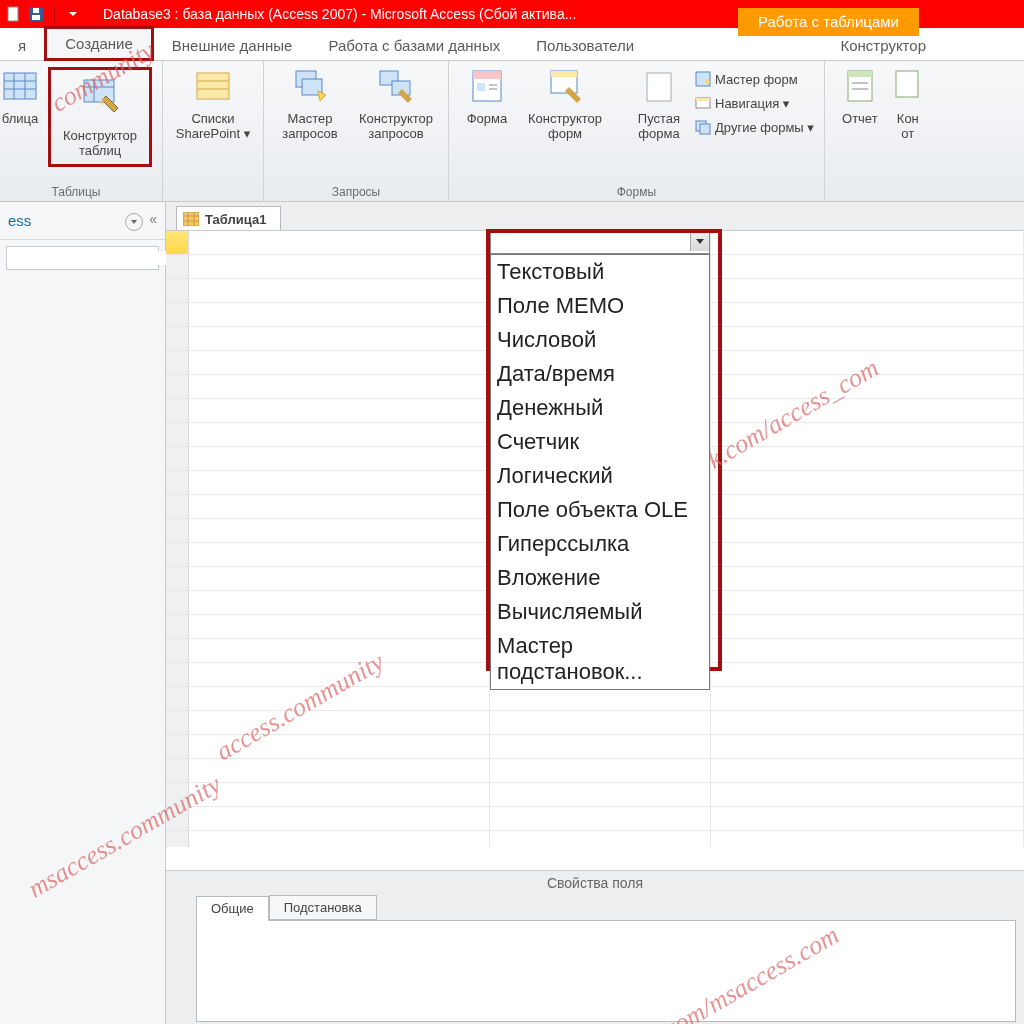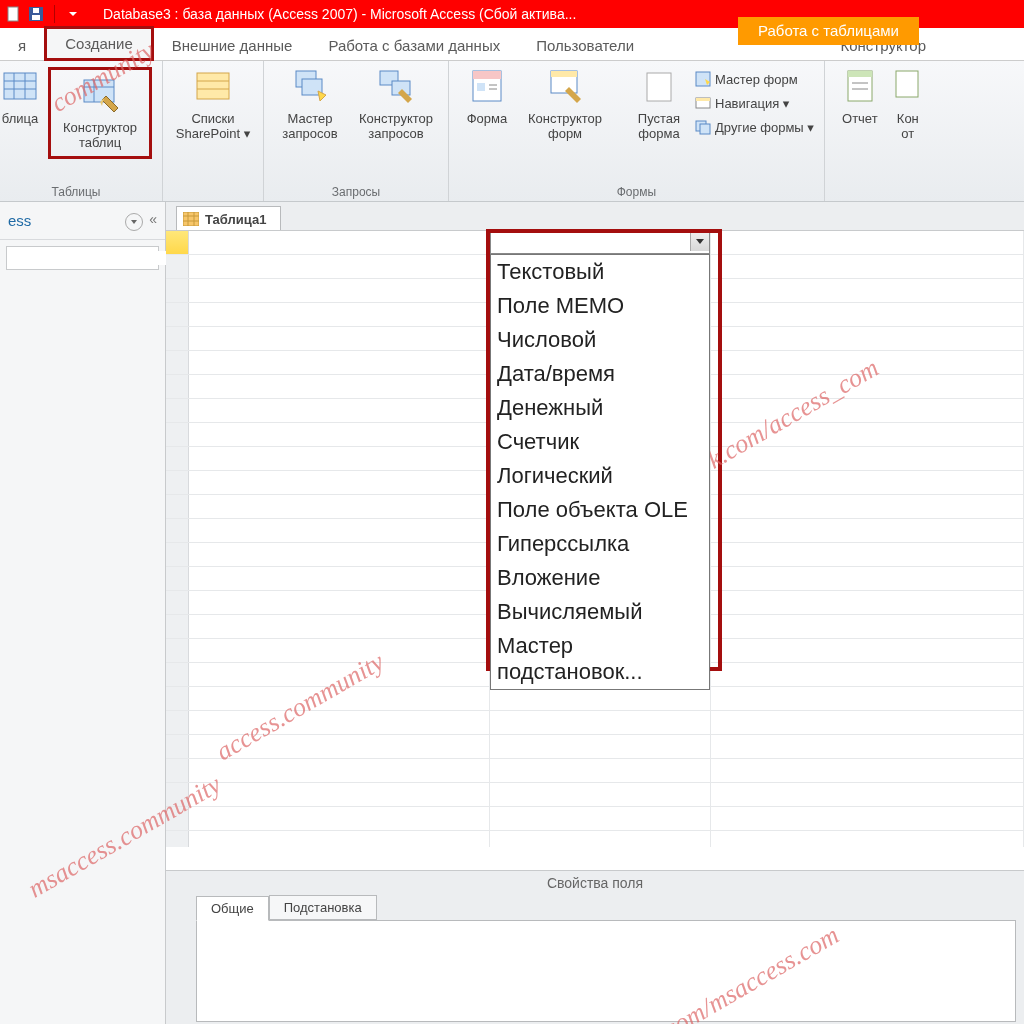--- a/index.html
+++ b/index.html
@@ -2,21 +2,21 @@
 <html><head>
 <meta charset="utf-8">
 <style>
 html,body{margin:0;padding:0;font-family:"Segoe UI",Tahoma,sans-serif;font-size:13px;color:#444;background:#fff;width:1024px;height:1024px;overflow:hidden;}
 .titlebar{height:28px;background:#ff0000;display:flex;align-items:center;position:relative;}
 .qat{display:flex;align-items:center;gap:6px;padding:0 6px;}
 .qat-icon{width:16px;height:16px;display:inline-block;}
 .qat-sep{width:1px;height:18px;background:rgba(0,0,0,.3);margin:0 4px;}
 .qat-drop{width:0;height:0;border-left:4px solid transparent;border-right:4px solid transparent;border-top:4px solid #fff;margin-left:4px;}
 .title-text{color:#fff;font-size:14px;margin-left:20px;white-space:nowrap;}
-.context-tab{position:absolute;right:105px;top:17px;height:28px;background:#ff9a00;color:#fff;padding:0 20px;line-height:28px;font-size:15px;}
+.context-tab{position:absolute;right:105px;top:8px;height:28px;background:#ff9a00;color:#fff;padding:0 20px;line-height:28px;font-size:15px;}
 .tabs{height:32px;background:#fff;display:flex;align-items:flex-end;border-bottom:1px solid #ccc;padding-left:0px;}
 .tab{padding:6px 18px 6px 18px;color:#5b5b5b;font-size:15px;cursor:pointer;}
 .tab.active{border:1px solid #b0b0b0;border-bottom:1px solid #f5f6f7;background:#f5f6f7;position:relative;top:1px;}
 .tab.context{margin-left:auto;margin-right:80px;color:#5b5b5b;}
 .ribbon{height:140px;background:linear-gradient(#f7f8fa,#e9ecef);border-bottom:1px solid #c5c9cc;display:flex;}
 .group{display:flex;flex-direction:column;align-items:center;border-right:1px solid #d0d3d6;padding:6px 10px 2px 10px;}
 .group-buttons{flex:1;display:flex;align-items:flex-start;gap:8px;}
 .big-btn{display:flex;flex-direction:column;align-items:center;width:66px;text-align:center;cursor:pointer;}
 .big-btn .ic{width:40px;height:40px;margin-bottom:4px;}
 .big-btn span{font-size:13px;color:#444;line-height:15px;}
@@ -109,21 +109,21 @@
             <svg viewBox="0 0 40 40">
               <rect x="4" y="6" width="32" height="26" fill="#cfe3f7" stroke="#5a8ac6"></rect>
               <line x1="4" y1="14" x2="36" y2="14" stroke="#5a8ac6"></line>
               <line x1="4" y1="22" x2="36" y2="22" stroke="#5a8ac6"></line>
               <line x1="14" y1="6" x2="14" y2="32" stroke="#5a8ac6"></line>
               <line x1="25" y1="6" x2="25" y2="32" stroke="#5a8ac6"></line>
             </svg>
           </span>
         <span>блица</span>
       </div>
-      <div class="big-btn highlight-box" style="padding:6px 4px;width:90px;">
+      <div class="big-btn highlight-box" style="padding:6px 4px;width:90px;gap:8px;">
         <span class="ic">
             <svg viewBox="0 0 40 40">
               <rect x="4" y="4" width="30" height="22" fill="#cfe3f7" stroke="#5a8ac6"></rect>
               <line x1="4" y1="11" x2="34" y2="11" stroke="#5a8ac6"></line>
               <line x1="14" y1="4" x2="14" y2="26" stroke="#5a8ac6"></line>
               <polygon points="26,20 38,32 34,36 22,24" fill="#d4a64a" stroke="#8a6a2a"></polygon>
               <polygon points="20,26 24,22 22,30" fill="#e8c97a"></polygon>
             </svg>
           </span>
         <span>Конструктор таблиц</span>

